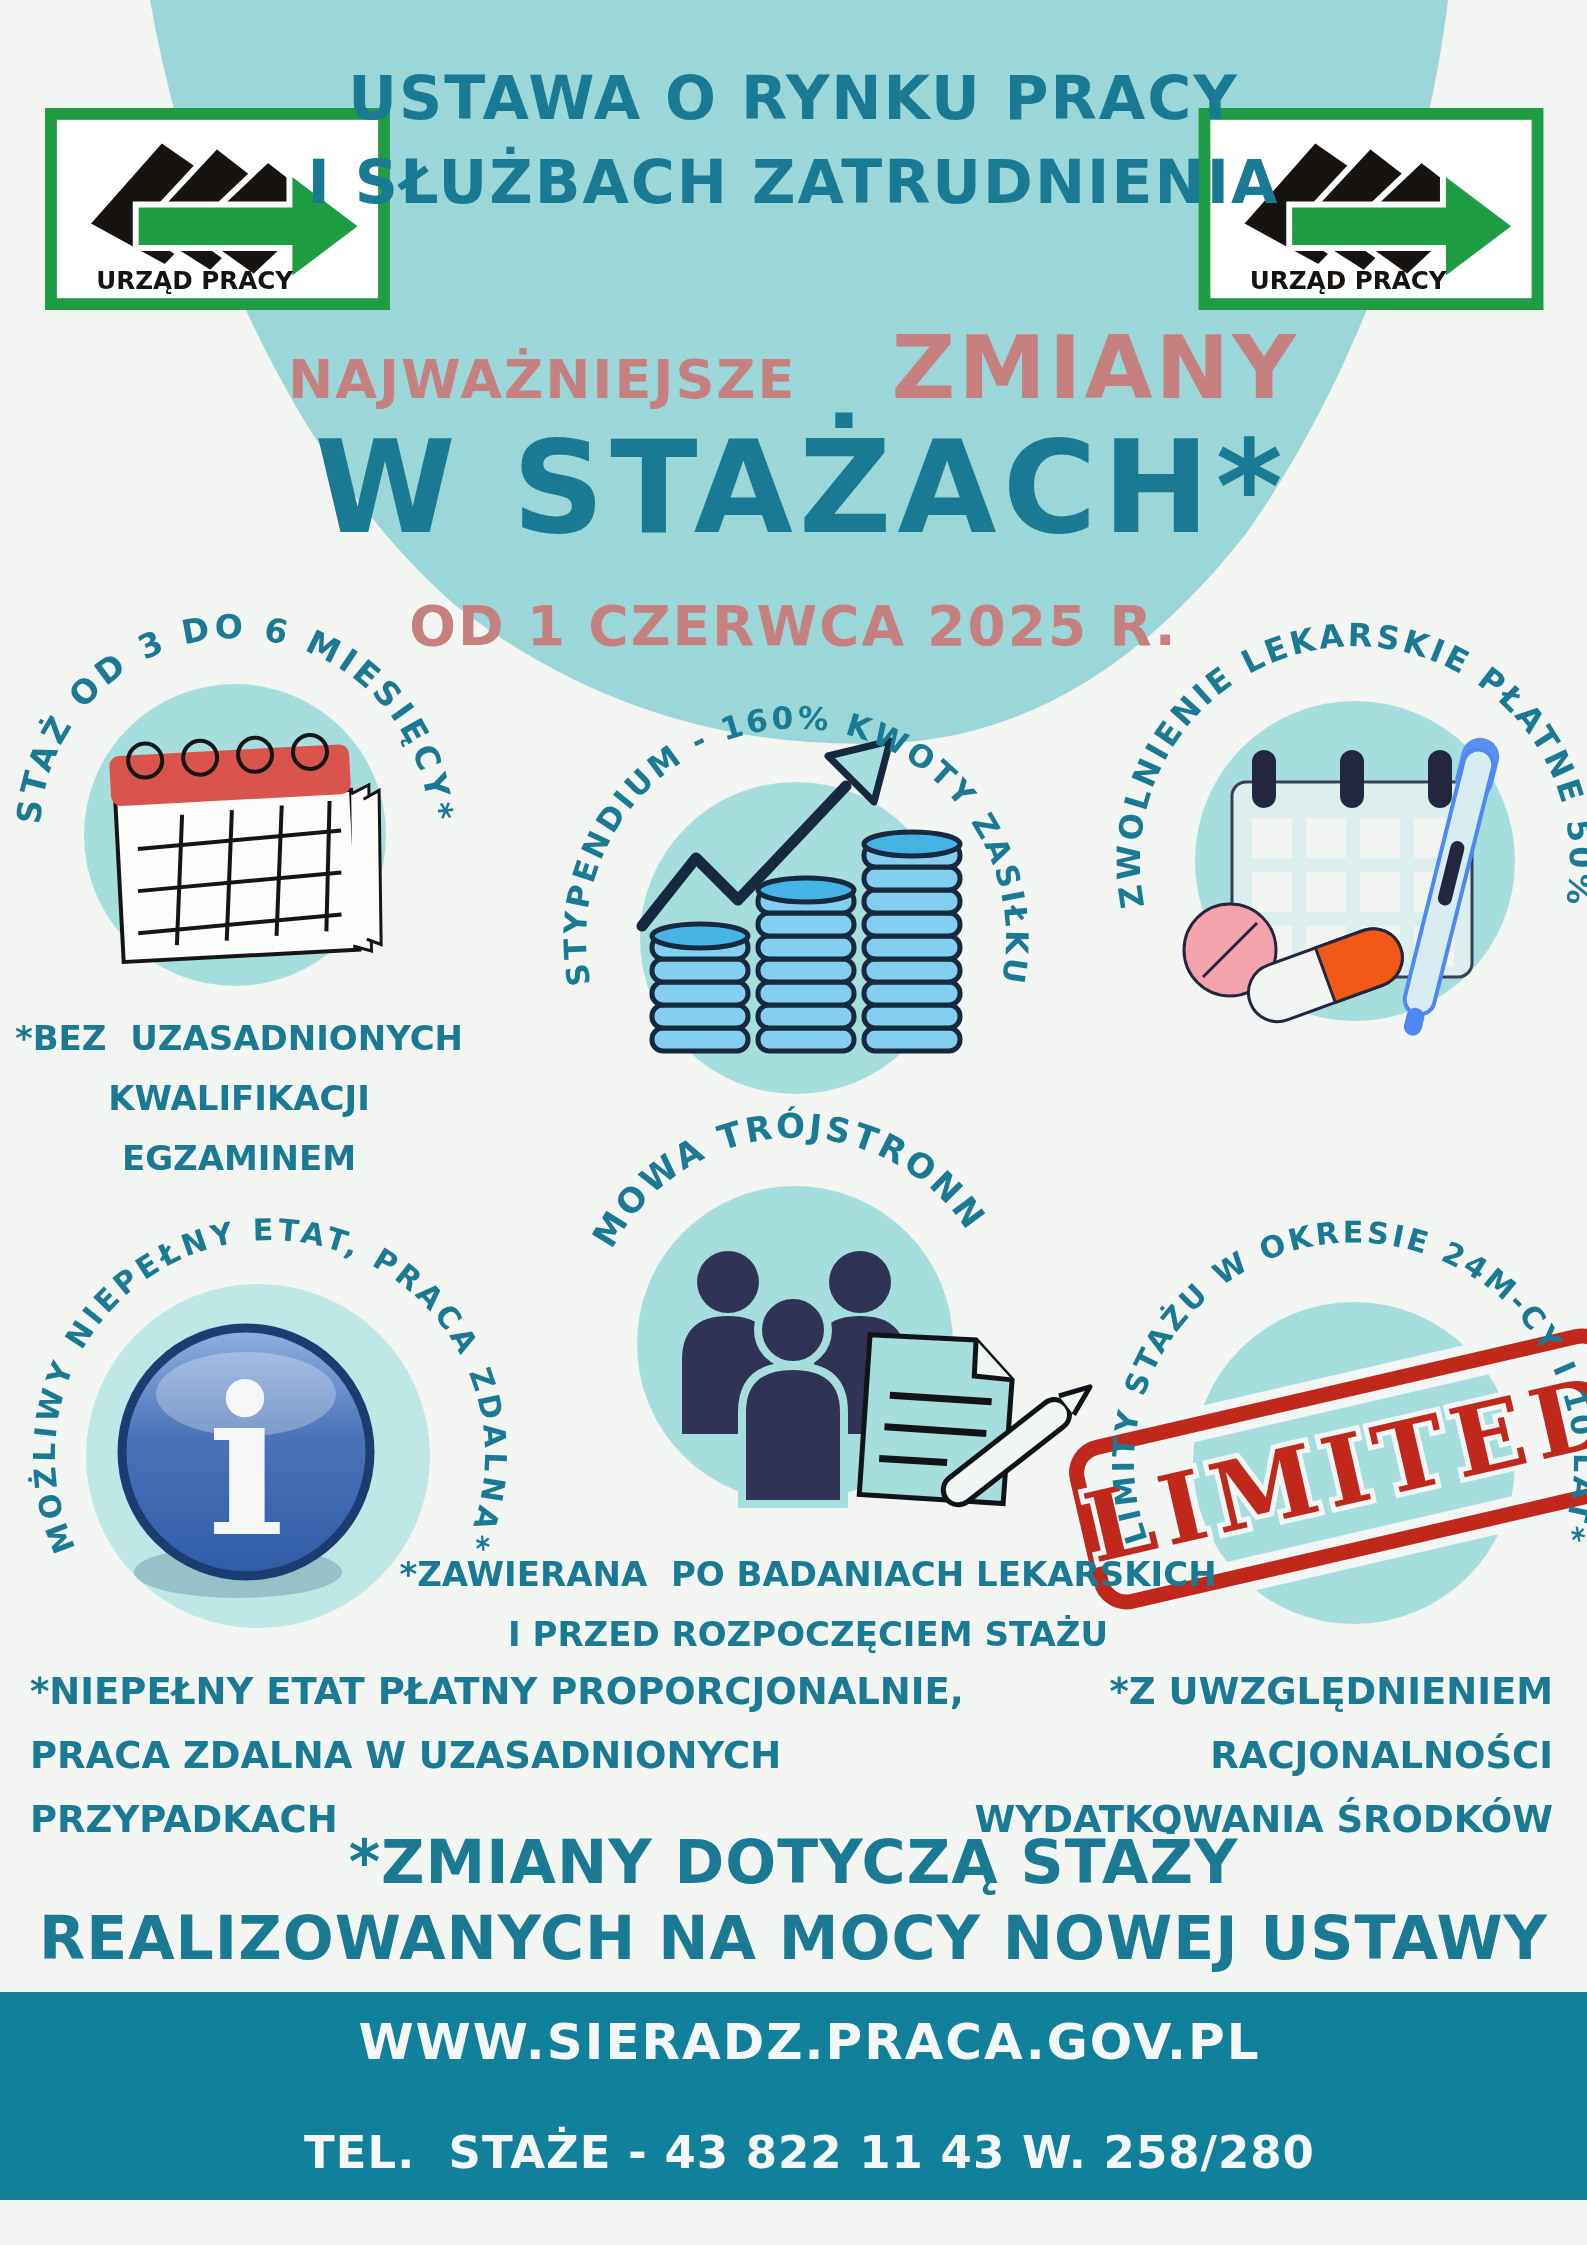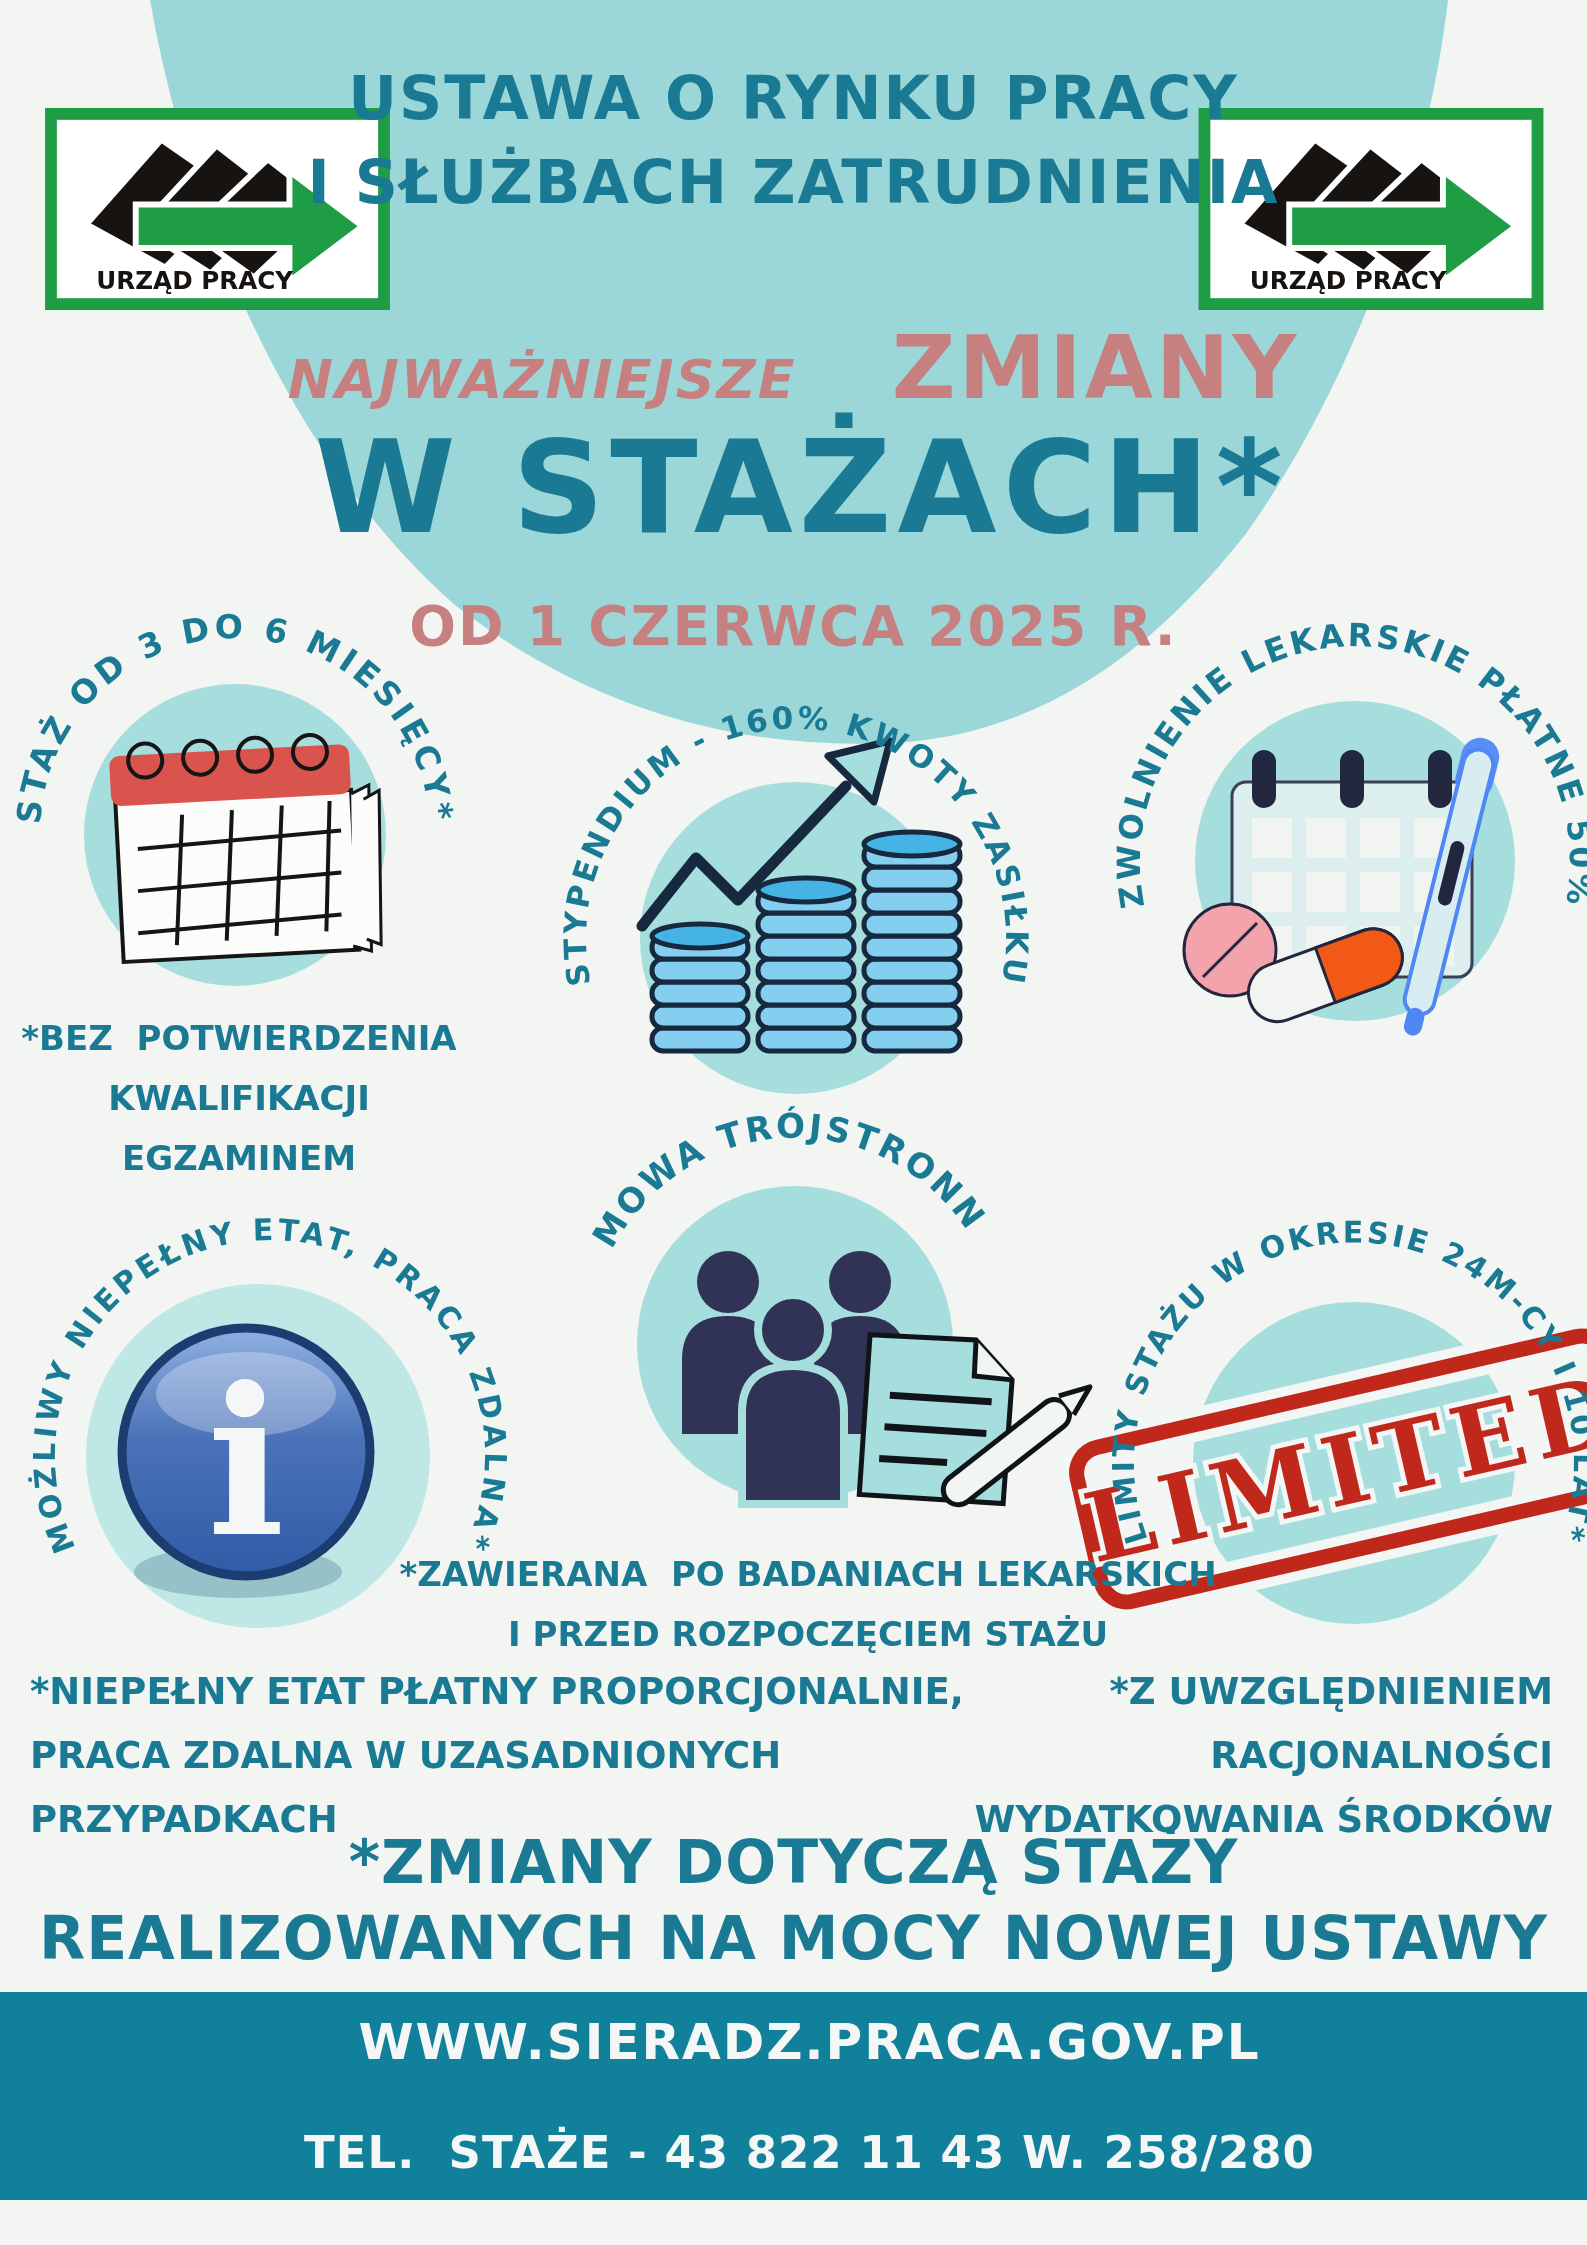--- a/index.html
+++ b/index.html
@@ -6,21 +6,21 @@
   .poster{position:relative;width:1587px;height:2245px;background:#f2f5f1;overflow:hidden;
           font-family:"DejaVu Sans","Liberation Sans",sans-serif;}
   .art{position:absolute;left:0;top:0;z-index:1;}
   .txt{position:absolute;z-index:3;font-weight:bold;}
   .teal{color:#1a7a94;}
   .rose{color:#c78080;}
   .center{text-align:center;}
   .keepspace{white-space:pre-wrap;}
   .title-line{left:0;width:100%;text-align:center;font-size:60px;letter-spacing:2px;line-height:1.2;}
   .subtitle-row{left:0;width:100%;display:flex;justify-content:center;align-items:baseline;gap:95px;}
-  .subtitle-small{font-size:54px;letter-spacing:2px;font-style:italic;}
+  .subtitle-small{font-size:54px;letter-spacing:2px;}
   .subtitle-big{font-size:88px;letter-spacing:3px;}
   .main-title{left:8px;width:100%;text-align:center;font-size:128px;letter-spacing:6px;line-height:1;}
   .date-line{left:0;width:100%;text-align:center;font-size:55px;letter-spacing:2px;}
   .caption{font-size:34px;line-height:60px;}
   .footnote{font-size:37px;line-height:64px;}
   .bottom-note{left:0;width:100%;text-align:center;font-size:60px;line-height:76px;letter-spacing:1px;}
   .footer-band{position:absolute;z-index:2;left:0;top:1992px;width:100%;height:208px;background:#10809b;
                display:flex;flex-direction:column;align-items:center;justify-content:center;gap:26px;padding-left:16px;}
   .footer-site{color:#f4f7f5;font-weight:bold;font-size:50px;letter-spacing:2px;}
   .footer-phone{color:#f4f7f5;font-weight:bold;font-size:45px;letter-spacing:1px;margin-top:29px;}
@@ -213,21 +213,21 @@
 
   <div class="txt rose subtitle-row" style="top:316px;">
     <span class="subtitle-small">NAJWAŻNIEJSZE</span>
     <span class="subtitle-big">ZMIANY</span>
   </div>
 
   <div class="txt teal main-title" style="top:424px;">W STAŻACH*</div>
   <div class="txt rose date-line" style="top:594px;">OD 1 CZERWCA 2025 R.</div>
 
   <div class="txt teal caption center" style="left:0;top:1008px;width:478px;">
-    <div class="keepspace">*BEZ  POTWIERDZENIA</div>
+    <div class="keepspace">*BEZ  UZASADNIONYCH</div>
     <div>KWALIFIKACJI EGZAMINEM</div>
   </div>
 
   <div class="txt teal caption center" style="left:263px;top:1544px;width:1090px;">
     <div class="keepspace">*ZAWIERANA  PO BADANIACH LEKARSKICH</div>
     <div>I PRZED ROZPOCZĘCIEM STAŻU</div>
   </div>
 
   <div class="txt teal footnote" style="right:34px;top:1660px;width:740px;text-align:right;">
     <div>*Z UWZGLĘDNIENIEM RACJONALNOŚCI</div>

